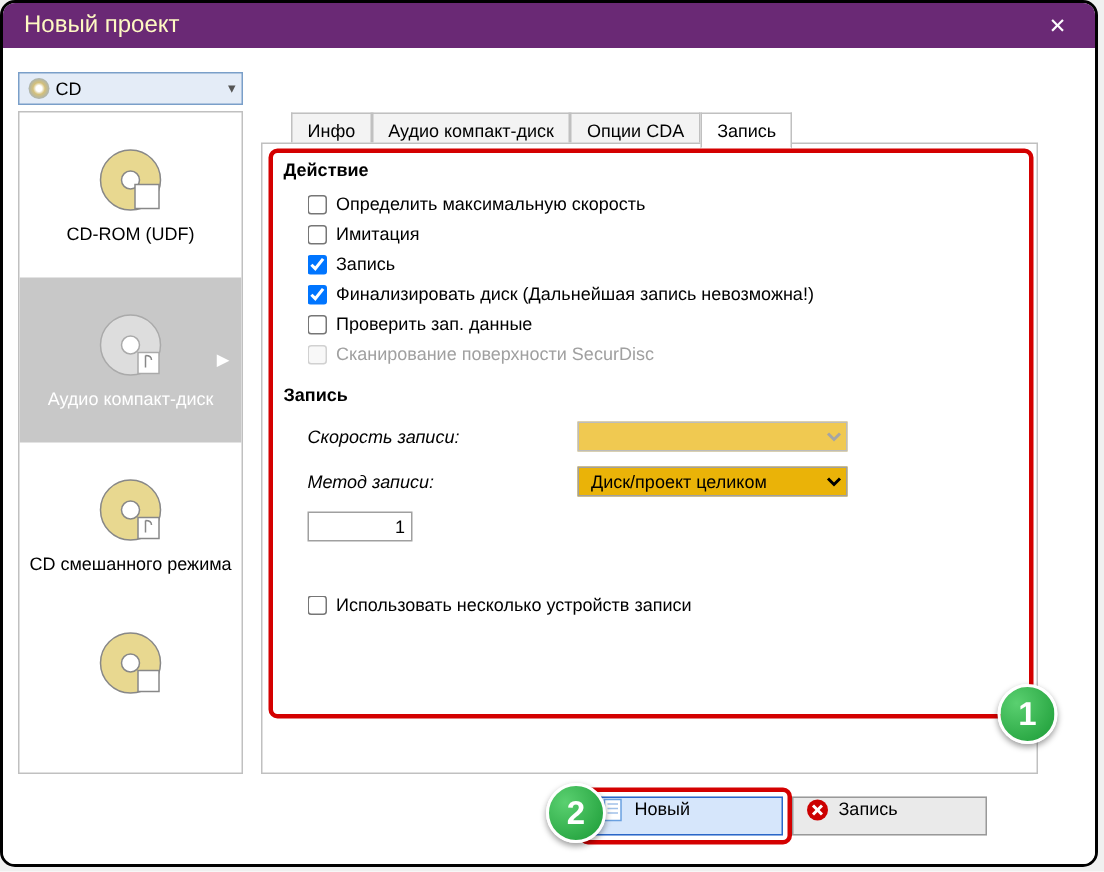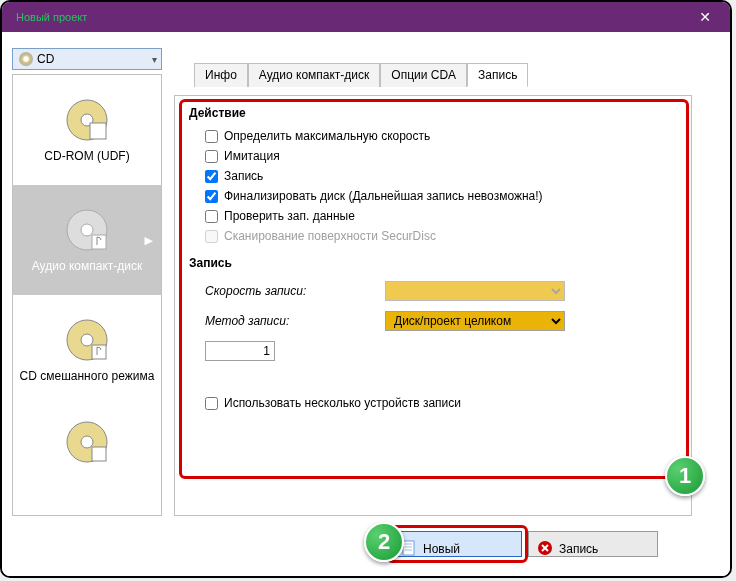--- a/index.html
+++ b/index.html
@@ -1,47 +1,47 @@
 <!DOCTYPE html>
 <html><head>
 <meta charset="utf-8">
 <style>
 * { box-sizing: border-box; margin: 0; padding: 0; font-family: 'Segoe UI', Tahoma, sans-serif; font-size: 12px; }
 body { background: #f0f0f0; width: 736px; height: 581px; position: relative; }
 .outer-frame { position: absolute; left: 0; top: 0; width: 732px; height: 578px; border: 2px solid #000; border-radius: 10px; overflow: hidden; background: #fff; }
 .titlebar { background: #6a2975; height: 30px; display: flex; align-items: center; justify-content: space-between; padding: 0 10px 0 14px; }
-.titlebar-text { color: #22c55e; font-size: 11px; }
+.titlebar-text { color: #fef9c3; font-size: 16px; }
 .close-btn { color: #fff; font-size: 14px; width: 30px; text-align: center; cursor: pointer; }
 .content-area { position: absolute; top: 30px; left: 0; right: 0; bottom: 0; background: #fff; }
 .disc-type-select { position: absolute; left: 10px; top: 16px; width: 150px; height: 22px; border: 1px solid #7a9fc9; background: #e4ecf7; display: flex; align-items: center; justify-content: center; padding: 0 4px 0 6px; }
 .disc-type-select .disc-icon { width: 14px; height: 14px; border-radius: 50%; background: radial-gradient(circle, #fff 20%, #d4c07a 40%, #a0b0c0 80%); margin-right: 4px; display: inline-block; vertical-align: middle; }
 .disc-type-select .label { flex: 1; }
 .disc-type-select .chevron { font-size: 10px; color: #555; }
 .project-list { position: absolute; left: 10px; top: 42px; width: 150px; height: 442px; border: 1px solid #c0c0c0; background: #fff; overflow: hidden; }
 .project-item { height: 110px; display: flex; flex-direction: column; align-items: center; justify-content: center; text-align: center; cursor: pointer; position: relative; }
 .project-item .item-icon { width: 46px; height: 46px; margin-bottom: 6px; }
 .project-item.selected { background: #c8c8c8; color: #fff; }
 .project-item.selected .play-arrow { position: absolute; right: 8px; top: 50%; transform: translateY(-50%); color: #fff; font-size: 11px; }
-.tabs { position: absolute; left: 172px; top: 30px; display: flex; padding-left: 20px; }
+.tabs { position: absolute; left: 172px; top: 42px; display: flex; padding-left: 20px; }
 .tab { border: 1px solid #c0c0c0; border-bottom: none; background: #f3f3f3; padding: 4px 10px; margin-right: 0; cursor: pointer; position: relative; top: 1px; }
 .tab.active { background: #fff; border-bottom: 1px solid #fff; z-index: 2; }
 .tab-body { position: absolute; left: 172px; top: 63px; width: 518px; height: 421px; border: 1px solid #c0c0c0; background: #fff; }
 .red-box-1 { position: absolute; left: 177px; top: 67px; width: 510px; height: 380px; border: 3px solid #d40000; border-radius: 6px; pointer-events: none; z-index: 5; }
 .group-title { font-weight: bold; padding: 10px 0 6px 14px; }
 .check-row { padding: 3px 0 3px 30px; display: flex; align-items: center; }
 .check-row input { margin-right: 6px; }
 .check-row.disabled { color: #a0a0a0; }
 .form-row { display: flex; align-items: center; padding: 5px 0 5px 30px; }
 .form-row .lbl { width: 180px; font-style: italic; }
 .form-row select, .form-row .fake-select { width: 180px; height: 20px; border: 1px solid #a0a0a0; background: #eab308; font-size: 12px; padding: 0 4px; }
 .form-row input[type=text] { width: 70px; height: 20px; border: 1px solid #a0a0a0; text-align: right; padding: 0 4px; }
 .multi-device-row { padding: 30px 0 0 30px; display: flex; align-items: center; }
 .multi-device-row input { margin-right: 6px; }
 .bottom-buttons { position: absolute; left: 390px; top: 499px; display: flex; align-items: center; }
-.btn { width: 130px; height: 26px; border: 1px solid #999; background: #eaeaea; display: flex; align-items: flex-end; padding: 0 8px; cursor: pointer; margin-right: 6px; }
+.btn { width: 130px; height: 26px; border: 1px solid #999; background: #eaeaea; display: flex; align-items: flex-start; padding: 0 8px; cursor: pointer; margin-right: 6px; }
 .btn .btn-icon { width: 16px; height: 16px; margin-right: 6px; }
 .btn-new { border: 1px solid #2a66c8; background: #d6e6fb; }
 .red-box-2 { position: absolute; left: 384px; top: 493px; width: 142px; height: 38px; border: 3px solid #d40000; border-radius: 6px; pointer-events: none; z-index: 5; }
 .badge { position: absolute; width: 40px; height: 40px; border-radius: 50%; background: radial-gradient(circle at 30% 30%, #5ad070, #1a9a35); border: 2px solid #fff; box-shadow: 0 2px 4px rgba(0,0,0,0.4); color: #fff; font-size: 22px; font-weight: bold; display: flex; align-items: center; justify-content: center; z-index: 10; }
 .badge-1 { left: 663px; top: 424px; }
 .badge-2 { left: 362px; top: 490px; }
 .disc-svg { display: block; margin: 0 auto; }
 </style>
 </head>
 <body>

